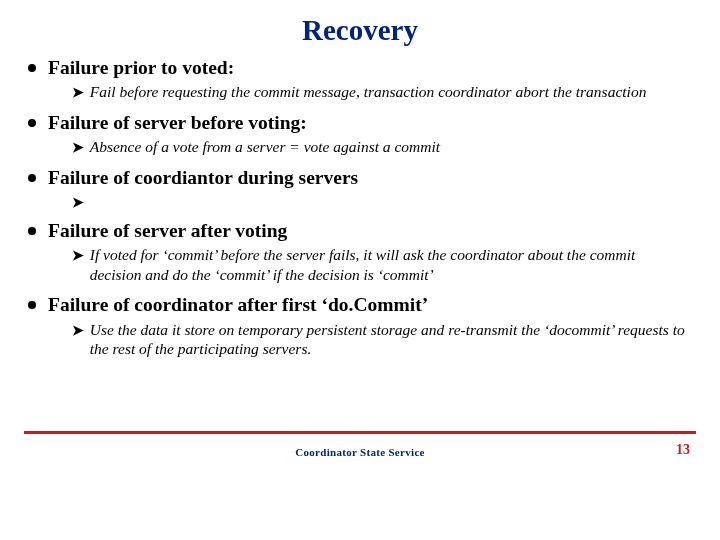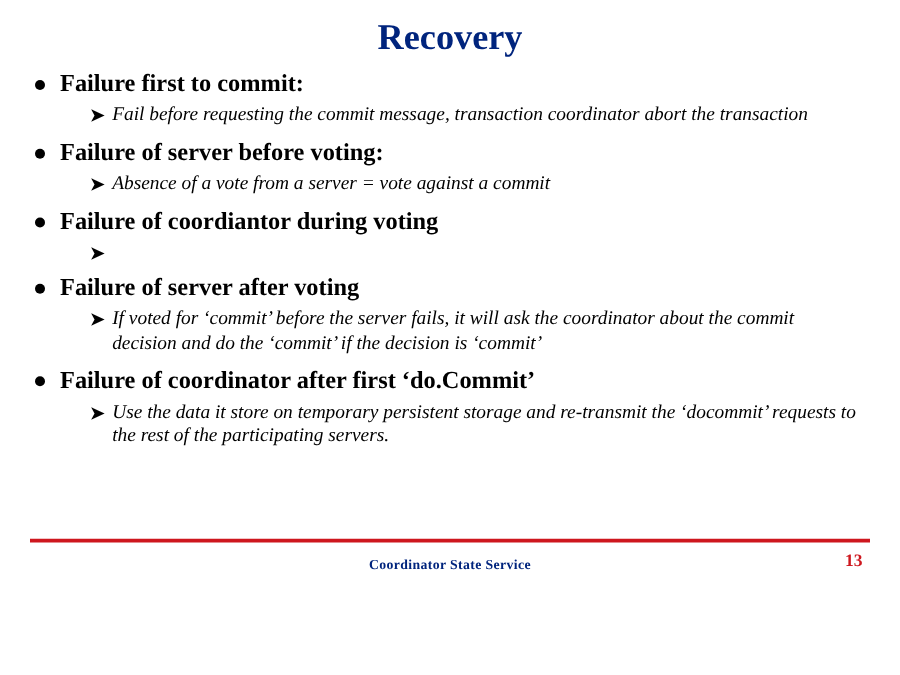--- a/index.html
+++ b/index.html
@@ -94,39 +94,39 @@
 <body>
 
 <div class="slide">
 
   <div class="title">Recovery</div>
 
   <div class="content">
 
     <div class="bullet-1">
       <div class="dot"></div>
-      <div class="txt">Failure first to commit:</div>
+      <div class="txt">Failure prior to voted:</div>
     </div>
     <div class="bullet-2">
       <div class="arrow">➤</div>
       <div class="txt">Fail before requesting the commit message, transaction coordinator abort the transaction</div>
     </div>
 
     <div class="bullet-1">
       <div class="dot"></div>
       <div class="txt">Failure of server before voting:</div>
     </div>
     <div class="bullet-2">
       <div class="arrow">➤</div>
       <div class="txt">Absence of a vote from a server = vote against a commit</div>
     </div>
 
     <div class="bullet-1">
       <div class="dot"></div>
-      <div class="txt">Failure of coordiantor during voting</div>
+      <div class="txt">Failure of coordiantor during servers</div>
     </div>
     <div class="bullet-2">
       <div class="arrow">➤</div>
     </div>
 
     <div class="bullet-1">
       <div class="dot"></div>
       <div class="txt">Failure of server after voting</div>
     </div>
     <div class="bullet-2">

